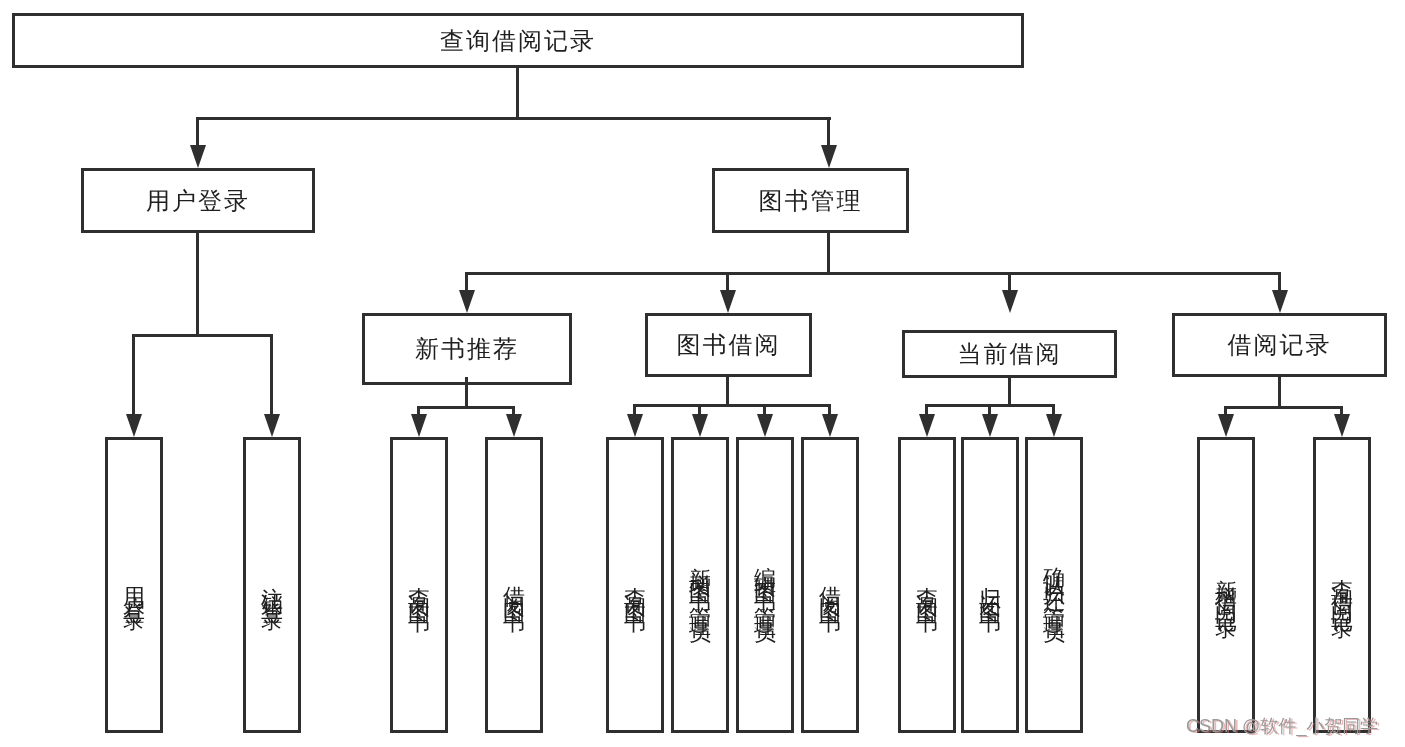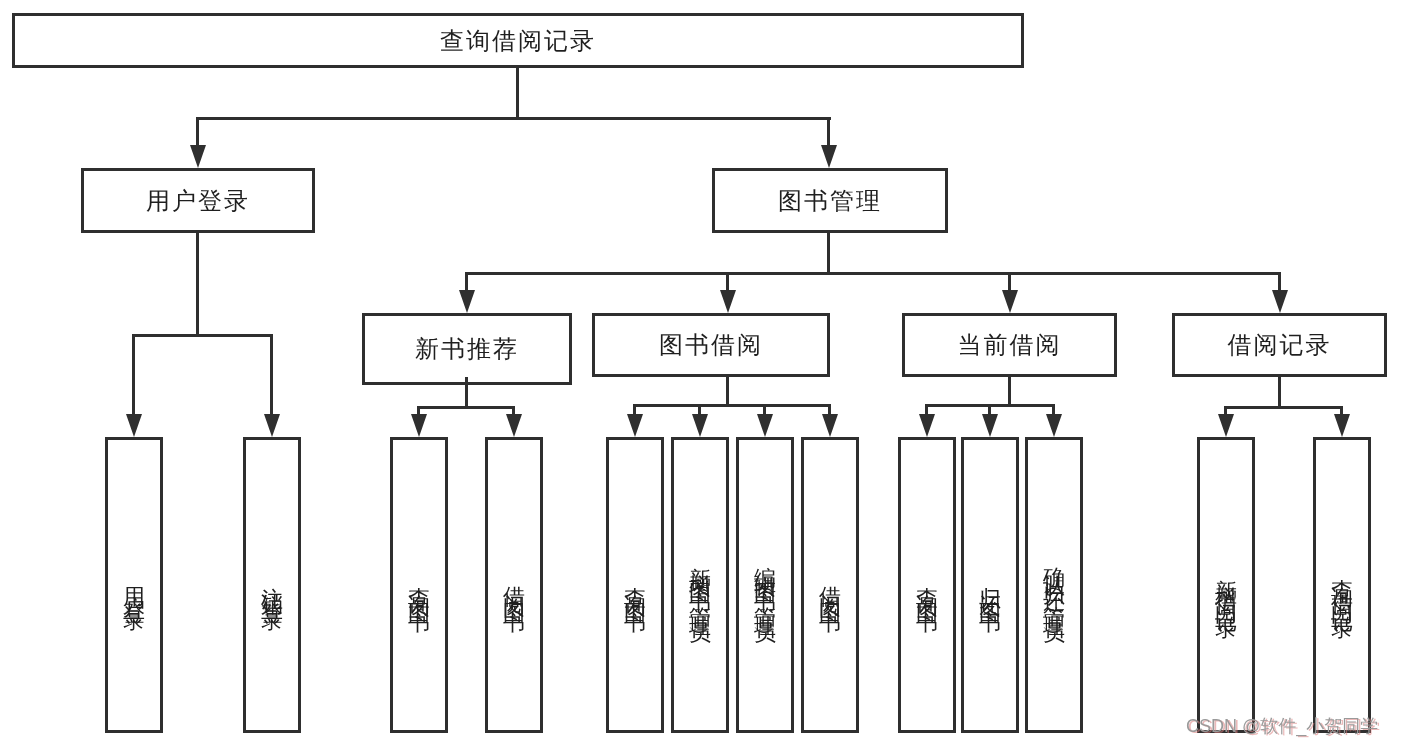--- a/index.html
+++ b/index.html
@@ -52,33 +52,33 @@
 <div id="stage">
 
   <div class="box h" style="left:12px;top:13px;width:1012px;height:55px">
     <span>查询借阅记录</span>
   </div>
 
   <div class="box h" style="left:81px;top:168px;width:234px;height:65px">
     <span>用户登录</span>
   </div>
 
-  <div class="box h" style="left:712px;top:168px;width:236px;height:65px">
+  <div class="box h" style="left:712px;top:168px;width:197px;height:65px">
     <span>图书管理</span>
   </div>
 
   <div class="box h" style="left:362px;top:313px;width:210px;height:72px">
     <span>新书推荐</span>
   </div>
 
-  <div class="box h" style="left:592px;top:313px;width:238px;height:64px">
+  <div class="box h" style="left:645px;top:313px;width:167px;height:64px">
     <span>图书借阅</span>
   </div>
 
-  <div class="box h" style="left:902px;top:313px;width:215px;height:64px">
+  <div class="box h" style="left:902px;top:330px;width:215px;height:48px">
     <span>当前借阅</span>
   </div>
 
   <div class="box h" style="left:1172px;top:313px;width:215px;height:64px">
     <span>借阅记录</span>
   </div>
 
   <div class="box v" style="left:105px;top:437px;width:58px;height:296px">
     <span class="vtext">用户登录</span>
   </div>

